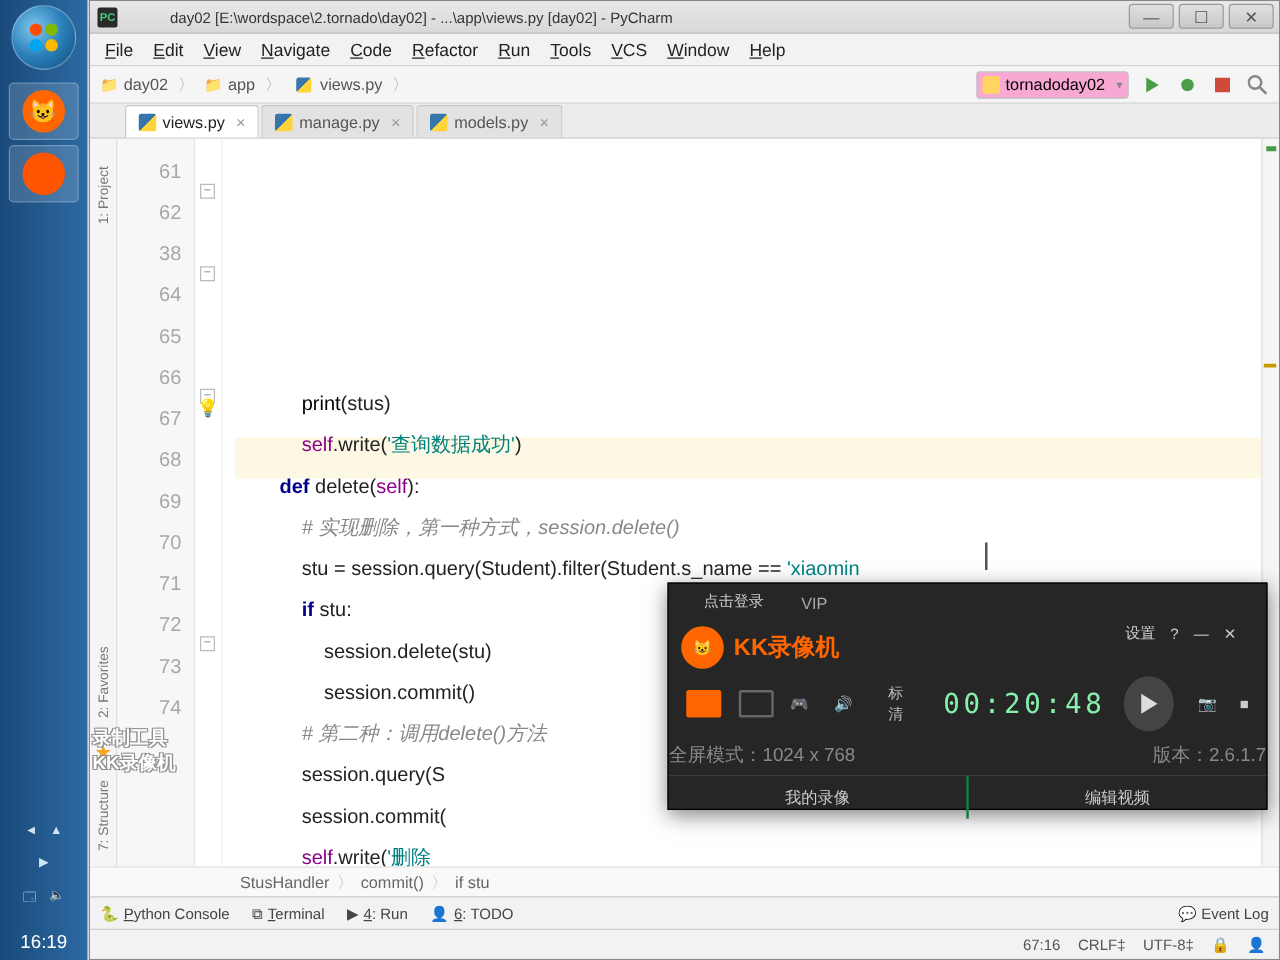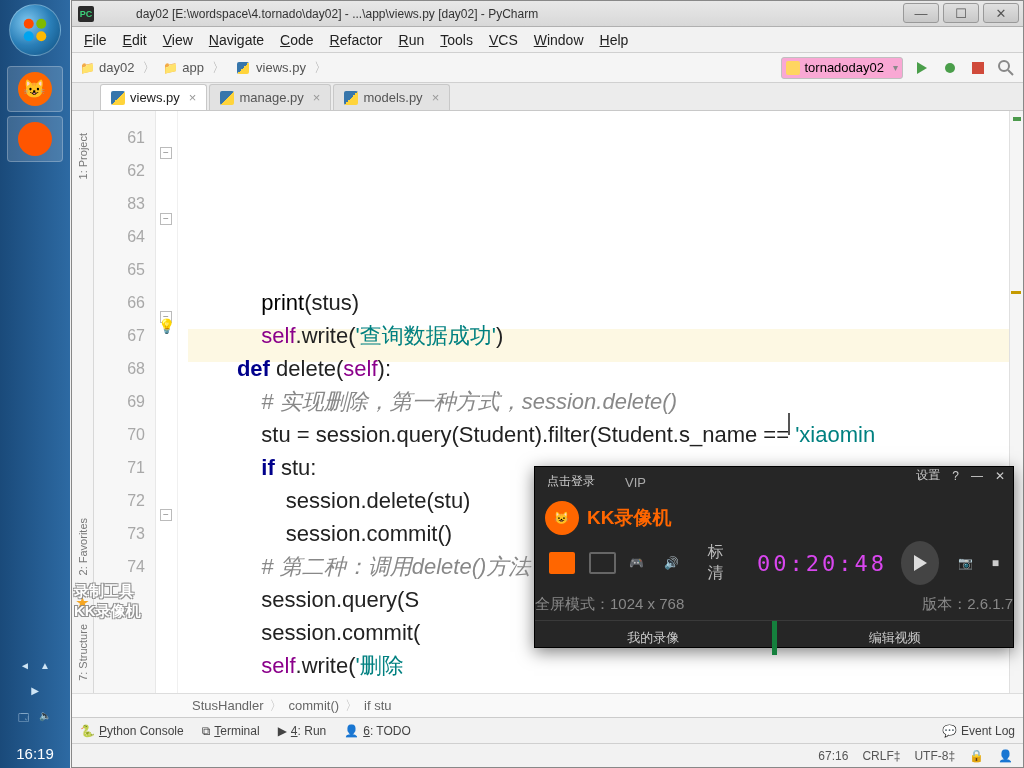--- a/index.html
+++ b/index.html
@@ -46,21 +46,21 @@
 .main { flex:1; display:flex; background:#fff; position:relative; overflow:hidden; }
 .sidetab { width:22px; background:#f5f5f5; border-right:1px solid #d8d8d8; display:flex; flex-direction:column; align-items:center; padding-top:10px; color:#777; }
 .sidetab .vtext { writing-mode: vertical-rl; transform: rotate(180deg); font-size:11px; margin:12px 0; cursor:pointer; }
 .sidetab .star { color:#f5a623; margin-top:6px; }
 
 .gutter { width:62px; background:#f7f7f7; border-right:1px solid #e8e8e8; font-family:"Consolas","DejaVu Sans Mono",monospace; font-size:16px; color:#a8a8a8; text-align:right; padding:10px 10px 0 0; line-height:33px; }
 .fold-col { width:22px; background:#fff; border-right:1px solid #f0f0f0; position:relative; }
 .fold-mark { position:absolute; width:12px; height:12px; border:1px solid #bbb; background:#fff; left:4px; font-size:10px; line-height:10px; text-align:center; color:#888; }
 .bulb { position:absolute; left:2px; width:16px; height:16px; color:#f0b400; font-size:14px; }
 
-.code { flex:1; font-family:"Consolas","DejaVu Sans Mono",monospace; font-size:22px; line-height:33px; padding:10px 0 0 10px; color:#222; white-space:pre; position:relative; }
+.code { flex:1; font-family:"Consolas","DejaVu Sans Mono",monospace; font-size:16px; line-height:33px; padding:10px 0 0 10px; color:#222; white-space:pre; position:relative;margin-top:21px; }
 .kw { color:#00008b; font-weight:bold; }
 .self { color:#8b008b; }
 .str { color:#008080; }
 .comment { color:#888; font-style:italic; }
 .fn { color:#000; }
 .line-hl { position:absolute; left:0; right:0; height:33px; background:#fdf8e3; z-index:0; }
 .code > div { position:relative; z-index:1; }
 .cursor-beam { position:absolute; width:2px; height:22px; background:#555; }
 
 .rstrip { width:14px; background:#f5f5f5; border-left:1px solid #e0e0e0; position:relative; }
@@ -71,35 +71,35 @@
 
 .bottombar { height:26px; background:#f2f2f2; border-top:1px solid #ccc; display:flex; align-items:center; padding:0 8px; font-size:12px; color:#444; }
 .bottombar .item { margin-right:18px; display:flex; align-items:center; gap:4px; cursor:pointer; }
 .bottombar .right { margin-left:auto; cursor:pointer; }
 
 .statusbar { height:24px; background:#f2f2f2; border-top:1px solid #d0d0d0; display:flex; align-items:center; justify-content:flex-end; padding:0 10px; font-size:12px; color:#555; gap:14px; }
 .statusbar .lock { color:#888; }
 
 
 .kk { position:absolute; left:534px; top:466px; width:480px; height:182px; background:#262626; border:1px solid #000; box-shadow:0 4px 16px rgba(0,0,0,0.5); color:#ddd; font-size:12px; }
-.kk-title { height:48px; display:flex; align-items:flex-start; padding:0 8px; }
+.kk-title { height:48px; display:flex; align-items:flex-end; padding:0 24px; }
 .kk-logo { width:34px; height:34px; background:#ff6600; border-radius:50%; margin-right:8px; display:flex;align-items:center;justify-content:center; }
 .kk-name { color:#ff6600; font-size:19px; font-weight:bold; }
 .kk-login { font-size:12px; color:#ccc; margin-left:4px; margin-bottom:16px; align-self:flex-start; margin-top:6px; }
 .kk-vip { color:#aaa; margin-left:30px; font-size:13px; margin-bottom:14px; align-self:flex-start; margin-top:8px;}
 .kk-right { margin-left:auto; display:flex; align-items:center; gap:12px; color:#ccc; }
 .kk-body { display:flex; align-items:center; padding:6px 14px; gap:14px; }
 .mode-btn { width:30px; height:22px; border:2px solid #666; border-radius:2px; cursor:pointer; }
 .mode-btn.active { border-color:#ff6600; background:#ff6600; }
-.kk-timer { font-family:monospace; font-size:22px; letter-spacing:3px; color:#d946ef; margin-left:8px; }
-.kk-label { font-size:16px; color:#bbb; margin-left:14px; }
+.kk-timer { font-family:monospace; font-size:22px; letter-spacing:3px; color:#86efac; margin-left:8px; }
+.kk-label { font-size:12px; color:#bbb; margin-left:14px; }
 .play-btn { width:44px; height:44px; background:#444; border-radius:50%; display:flex;align-items:center;justify-content:center; margin-left:auto; cursor:pointer; }
 .kk-foot1 { display:flex; justify-content:space-between; padding:4px 0 6px; font-size:15px; color:#888; }
 .kk-foot2 { display:flex; border-top:1px solid #3a3a3a; }
-.kk-foot2 div { flex:1; text-align:center; padding:8px 0; font-size:13px; color:#ccc; border-right:5px solid #15803d; cursor:pointer; }
+.kk-foot2 div { flex:1; text-align:center; padding:8px 0; font-size:13px; color:#ccc; border-right:2px solid #15803d; cursor:pointer; }
 .kk-foot2 div:last-child { border-right:none; }
 
 .watermark { position:absolute; left:74px; top:581px; color:#fff; font-size:15px; font-weight:bold; text-shadow: -1px -1px 0 #888, 1px -1px 0 #888, -1px 1px 0 #888, 1px 1px 0 #888; opacity:0.9; line-height:20px; }
 </style>
 </head>
 <body>
 
 <div class="taskbar">
   <div class="start-btn">
     <svg viewBox="0 0 24 24">
@@ -127,21 +127,21 @@
         <span>🗔</span>
         <span>🔈</span>
       </div>
     <div class="clock">16:19</div>
   </div>
 </div>
 
 <div class="pycharm">
   <div class="titlebar">
     <span class="icon">PC</span>
-    <span>day02 [E:\wordspace\4.tornado\day02] - ...\app\views.py [day02] - PyCharm</span>
+    <span>day02 [E:\wordspace\2.tornado\day02] - ...\app\views.py [day02] - PyCharm</span>
     <div class="winbtns">
       <div class="winbtn">—</div>
       <div class="winbtn">☐</div>
       <div class="winbtn">✕</div>
     </div>
   </div>
 
   <div class="menubar" id="menubar">
       <span><u>F</u>ile</span>
       <span><u>E</u>dit</span>
@@ -219,21 +219,21 @@
     <div class="sidetab">
       <div class="vtext">1: Project</div>
       <div style="flex:1"></div>
       <div class="vtext">2: Favorites</div>
       <div class="star">★</div>
       <div class="vtext">7: Structure</div>
     </div>
     <div class="gutter" id="gutter">
         <div>61</div>
         <div>62</div>
-        <div>83</div>
+        <div>38</div>
         <div>64</div>
         <div>65</div>
         <div>66</div>
         <div>67</div>
         <div>68</div>
         <div>69</div>
         <div>70</div>
         <div>71</div>
         <div>72</div>
         <div>73</div>

